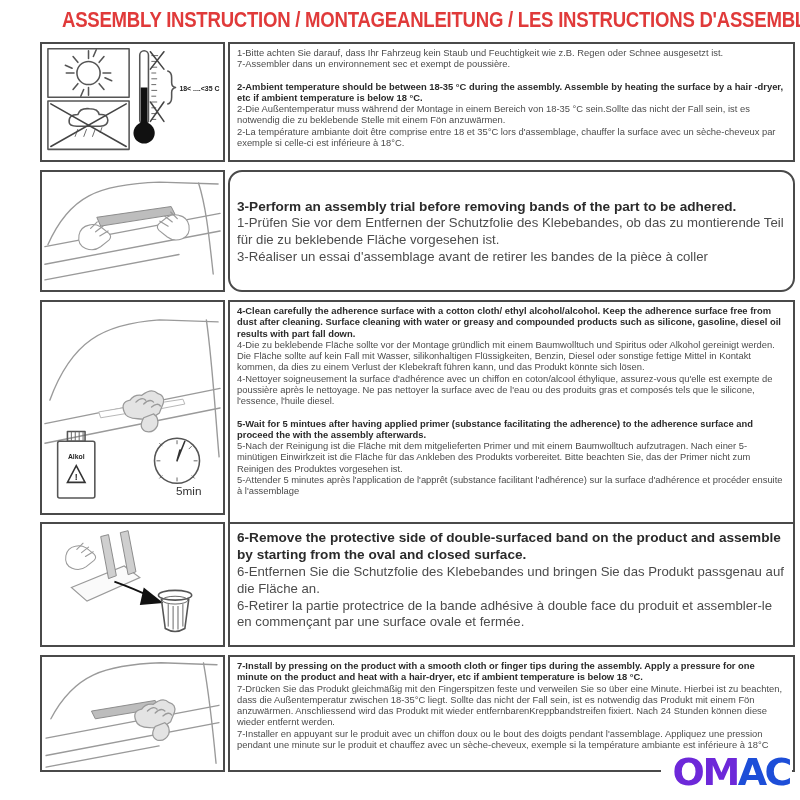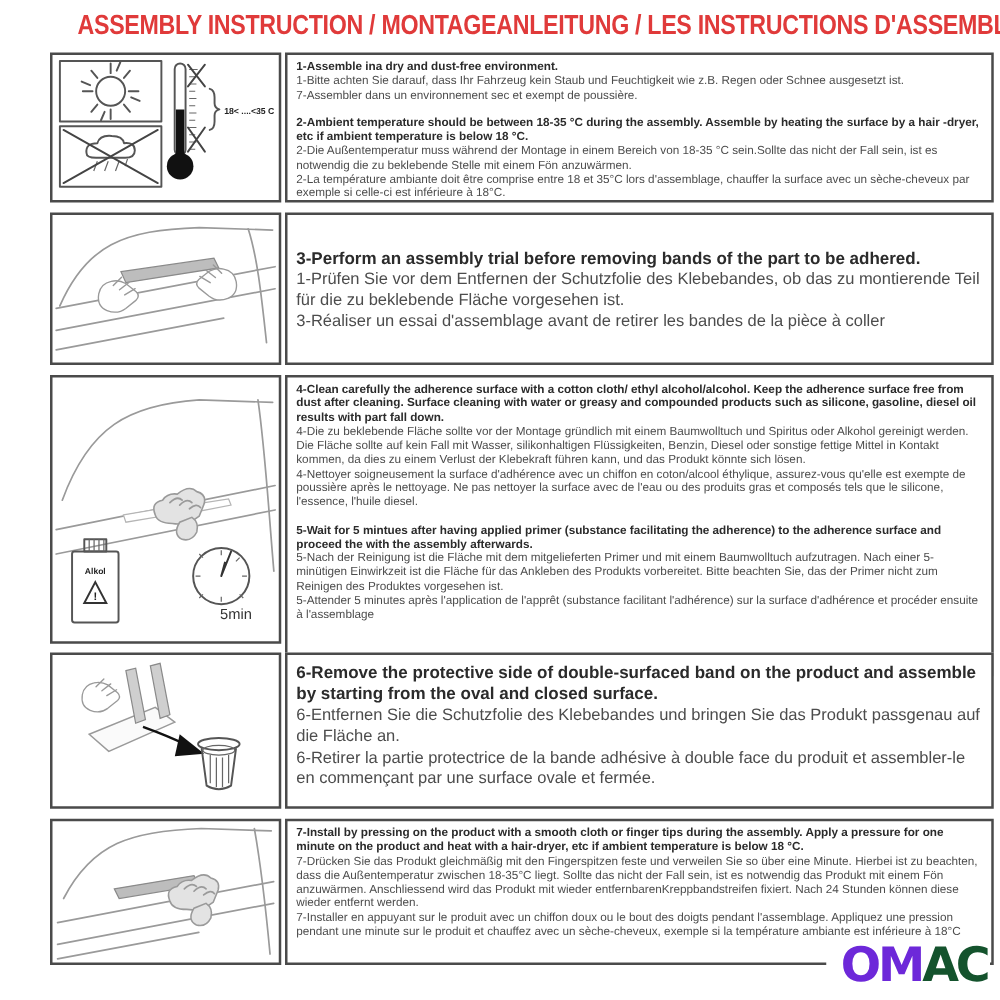--- a/index.html
+++ b/index.html
@@ -13,21 +13,21 @@
   .icon-cell{left:40px;width:185px;}
   .icon-cell svg{display:block;width:100%;height:100%;}
   .text-cell{left:228px;width:567px;padding:3px 8px 3px 7px;}
   .text-cell p{margin:0;}
   .small p{font-size:9.4px;line-height:1.2;}
   .big p{font-size:13.2px;line-height:1.28;}
   .big p.b{font-size:13.6px;}
   .b{font-weight:bold;color:#2b2b2b;}
   .r{font-weight:normal;color:#4c4c4c;}
   .gap{margin-top:11px !important;}
-  .pt-big3{padding-top:26px;}
+  .pt-big3{padding-top:26px;border-radius:14px;}
   .pt-big6{padding-top:5px;}
   
   .ln{fill:none;stroke:#555;stroke-width:1.6;stroke-linejoin:round;stroke-linecap:round;}
   .lnt{fill:none;stroke:#666;stroke-width:1;}
   .lnx{fill:none;stroke:#444;stroke-width:1.6;stroke-linecap:round;}
   .lart{fill:none;stroke:#9a9a9a;stroke-width:1.4;stroke-linecap:round;}
   .strip{fill:#bdbdbd;stroke:#8a8a8a;stroke-width:1;}
   .strip2{fill:#cfcfcf;stroke:#8a8a8a;stroke-width:1;}
   .spot{fill:#fff;stroke:#b5b5b5;stroke-width:1;}
   .cloth{fill:#e3e3e3;stroke:#9a9a9a;stroke-width:1.3;}
@@ -35,21 +35,21 @@
   .part{fill:#fafafa;stroke:#9a9a9a;stroke-width:1.2;}
   .lnh{fill:none;stroke:#333;stroke-width:1.6;stroke-linecap:round;}
   .fill-dark{fill:#111;stroke:none;}
   .svg-label{font-family:"Liberation Sans",sans-serif;font-weight:bold;fill:#222;}
   .svg-label-reg{font-family:"Liberation Sans",sans-serif;fill:#333;}
   
   .logo{position:absolute;top:749px;right:8px;background:#fff;padding:0 2px 0 12px;
         font-family:"DejaVu Sans",sans-serif;font-weight:bold;font-size:38px;
         line-height:46px;letter-spacing:-2.5px;z-index:5;}
   .logo .lb{color:#6d28d9;}
-  .logo .lr{color:#14532d;}
+  .logo .lr{color:#1d4ed8;}
 </style>
 </head>
 <body>
 
 <div class="page">
 
   <div class="title">ASSEMBLY INSTRUCTION / MONTAGEANLEITUNG / LES INSTRUCTIONS D'ASSEMBLAGE</div>
 
   <div class="cell icon-cell" style="top:42px;height:120px">
     <svg viewBox="0 0 185 120">
@@ -76,21 +76,20 @@
         <circle cx="104.5" cy="92" r="11" class="fill-dark"></circle>
         <path class="lnt" d="M112,12h7 M112,18h5 M112,24h6 M112,30h5 M112,36h6 M112,42h5 M112,48h6 M112,54h5 M112,60h6 M112,66h5 M112,72h6 M112,78h5"></path>
         <path class="lnx" d="M111,8 L125,26 M125,8 L111,26"></path>
         <path class="lnx" d="M111,60 L125,80 M125,60 L111,80"></path>
         <path class="ln" d="M129,28 q4,1 4,7 v5 q0,4 4,5 q-4,1 -4,5 v5 q0,6 -4,7"></path>
         <text x="141" y="49" font-size="7.2" class="svg-label">18&lt; ....&lt;35 C</text>
       </g>
     </svg>
   </div>
   <div class="cell text-cell small" style="top:42px;height:120px">
-    <p class="b">1-Assemble ina dry and dust-free environment.</p>
     <p class="r">1-Bitte achten Sie darauf, dass Ihr Fahrzeug kein Staub und Feuchtigkeit wie z.B. Regen oder Schnee ausgesetzt ist.</p>
     <p class="r">7-Assembler dans un environnement sec et exempt de poussière.</p>
     <p class="b gap">2-Ambient temperature should be between 18-35 °C  during the assembly. Assemble by heating the surface by a hair -dryer, etc if ambient temperature is below 18 °C.</p>
     <p class="r">2-Die Außentemperatur muss während der Montage in einem Bereich von 18-35 °C  sein.Sollte das nicht der Fall sein, ist es notwendig die zu beklebende Stelle mit einem Fön anzuwärmen.</p>
     <p class="r">2-La température ambiante doit être comprise entre 18 et 35°C lors d'assemblage, chauffer la surface avec un sèche-cheveux par exemple si celle-ci est inférieure à 18°C.</p>
   </div>
 
   <div class="cell icon-cell" style="top:170px;height:122px">
     <svg viewBox="0 0 185 112">
       <g>

